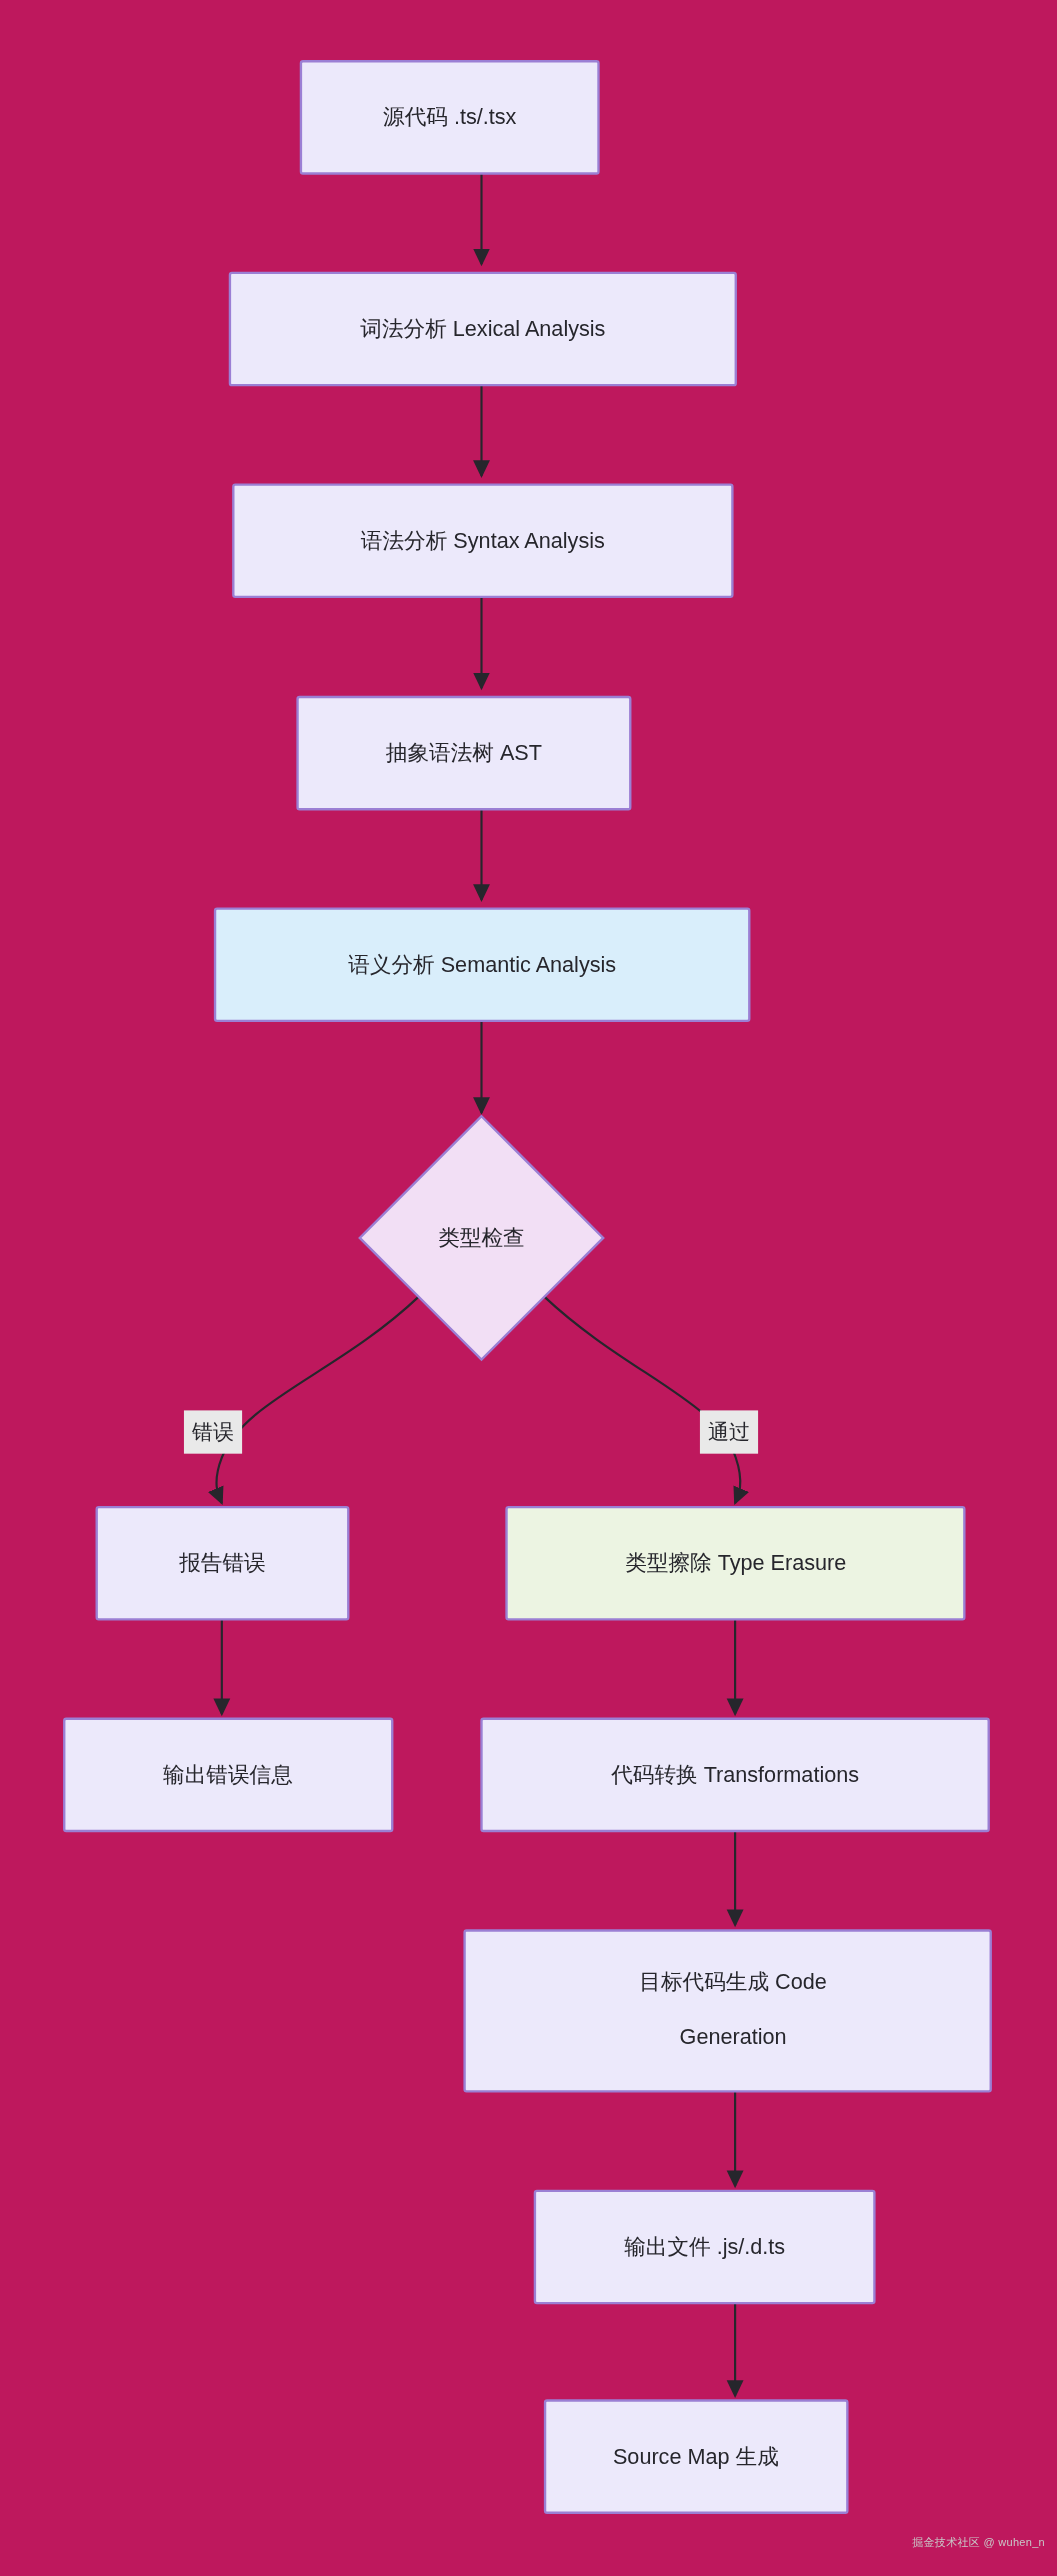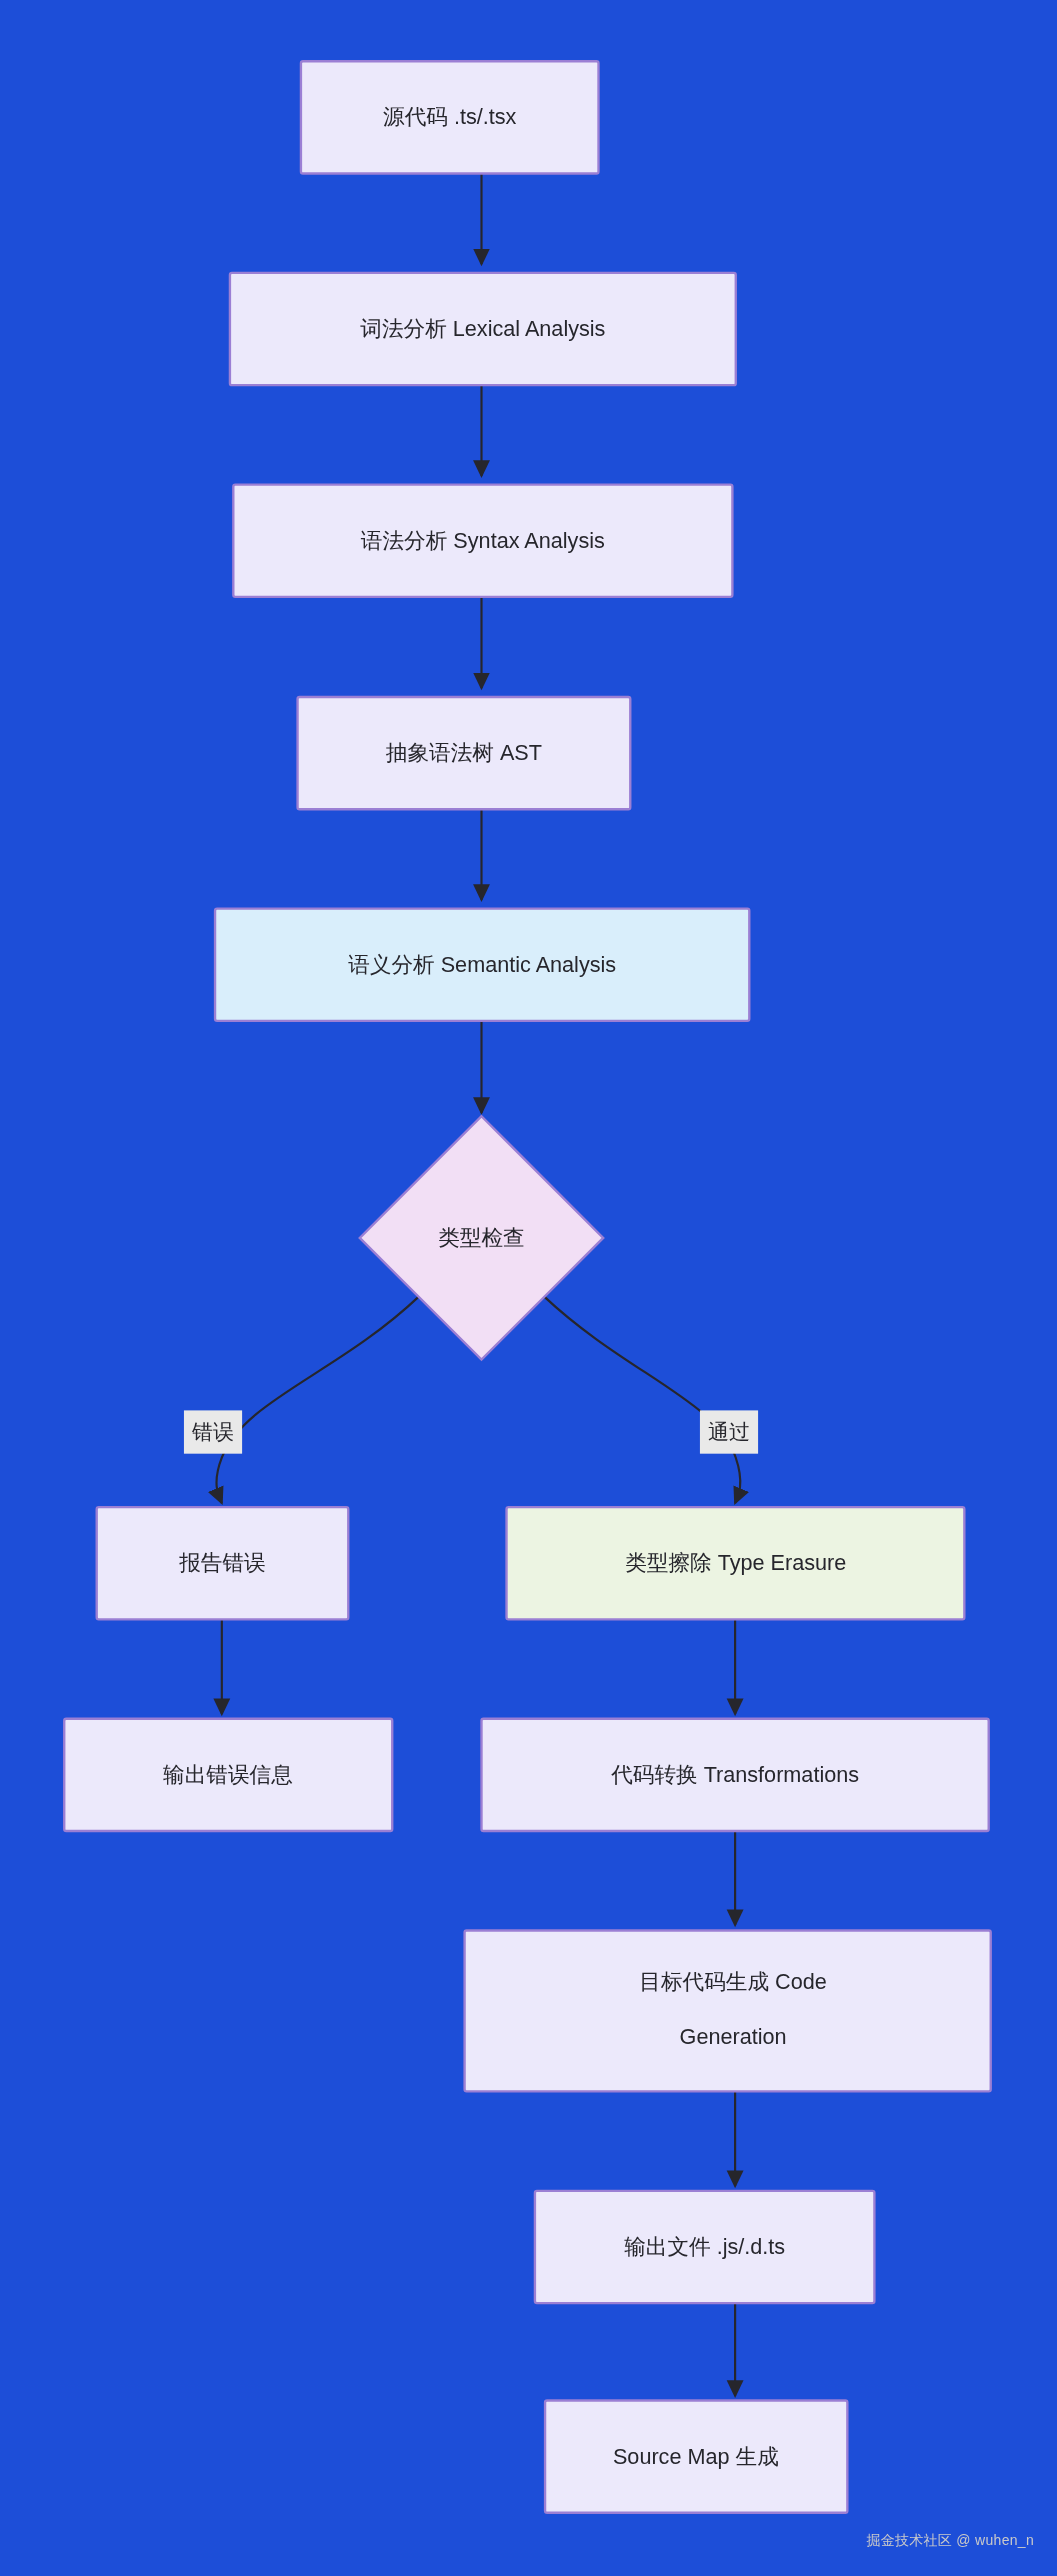--- a/index.html
+++ b/index.html
@@ -8,21 +8,21 @@
     padding: 0;
     background: #ffffff;
   }
   body {
     font-family: "Liberation Sans", "DejaVu Sans", sans-serif;
   }
   #stage {
     position: relative;
     width: 1057px;
     height: 2576px;
-    background: #1d4ed8;
+    background: #be185d;
     overflow: hidden;
   }
   #flow-svg {
     position: absolute;
     left: 0;
     top: 0;
     width: 1057px;
     height: 2576px;
   }
   .node-rect {
@@ -54,24 +54,24 @@
   }
   .edge-label-text {
     font-family: "Liberation Sans", "DejaVu Sans", sans-serif;
     font-size: 31px;
     fill: #26262c;
     text-anchor: middle;
     dominant-baseline: middle;
   }
   .watermark {
     position: absolute;
-    right: 23px;
+    right: 12px;
     bottom: 26px;
     font-family: "Liberation Sans", "DejaVu Sans", sans-serif;
-    font-size: 14px;
+    font-size: 11px;
     color: #c9c9c9;
     letter-spacing: 0.3px;
     white-space: nowrap;
   }
 </style>
 </head>
 <body>
 
 <div id="stage">
 

